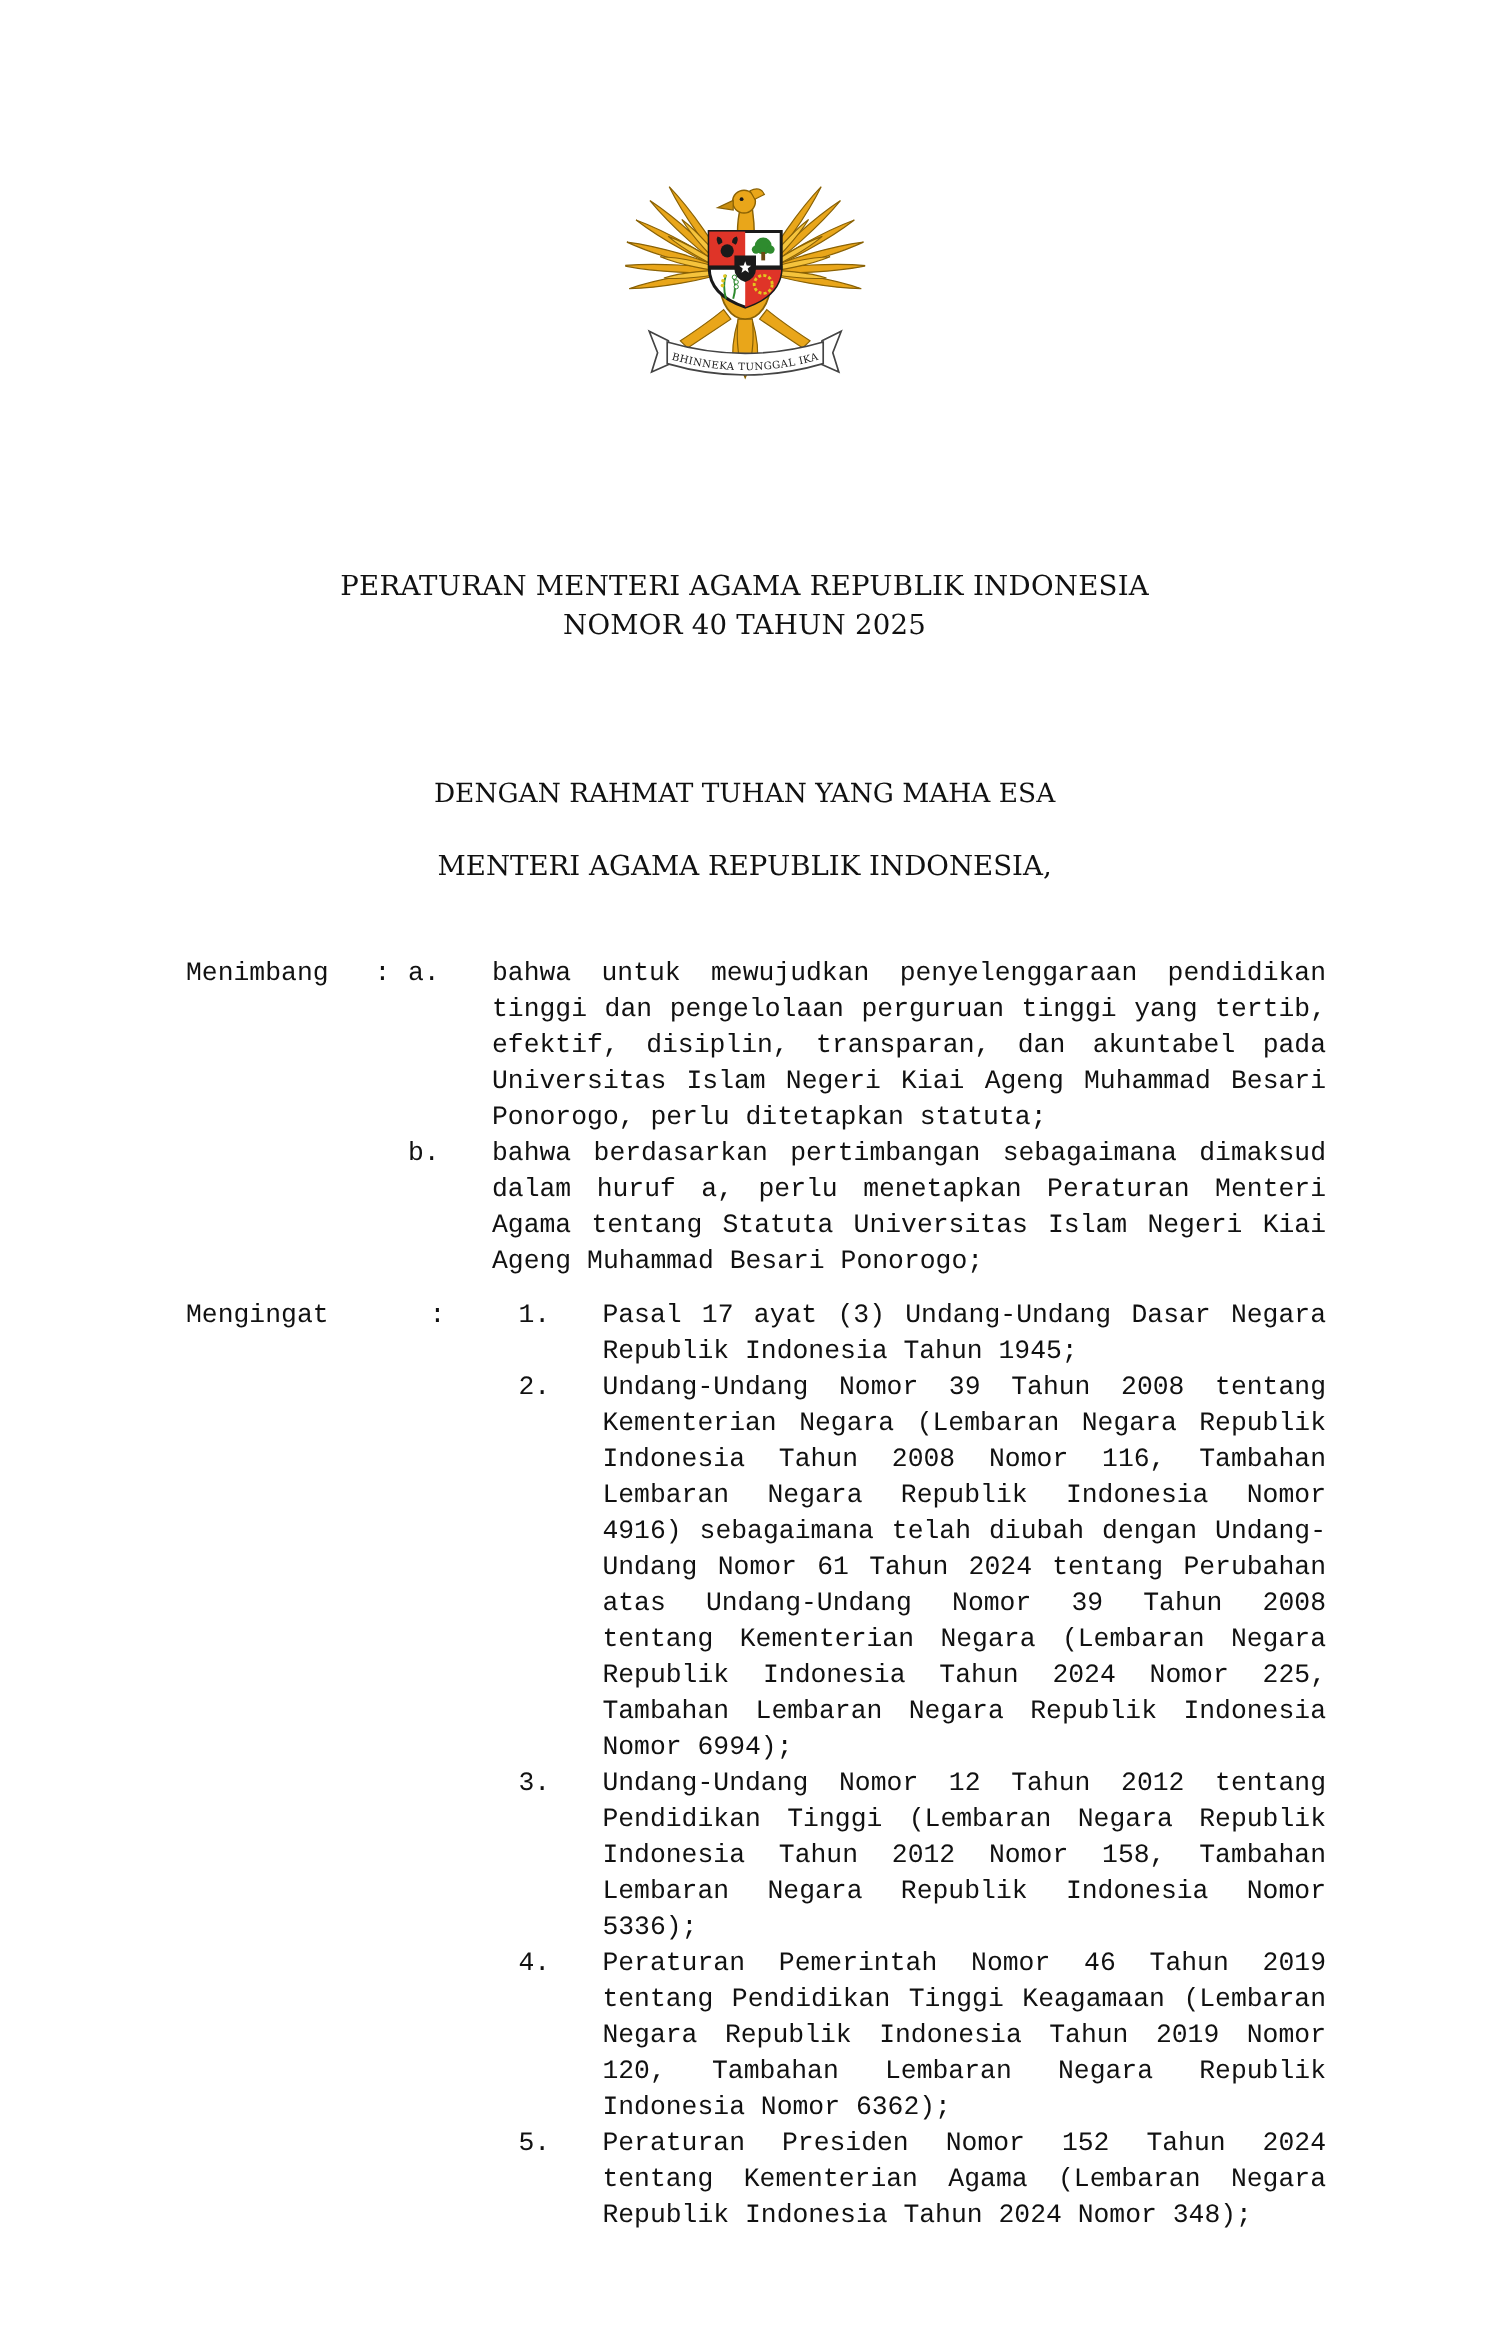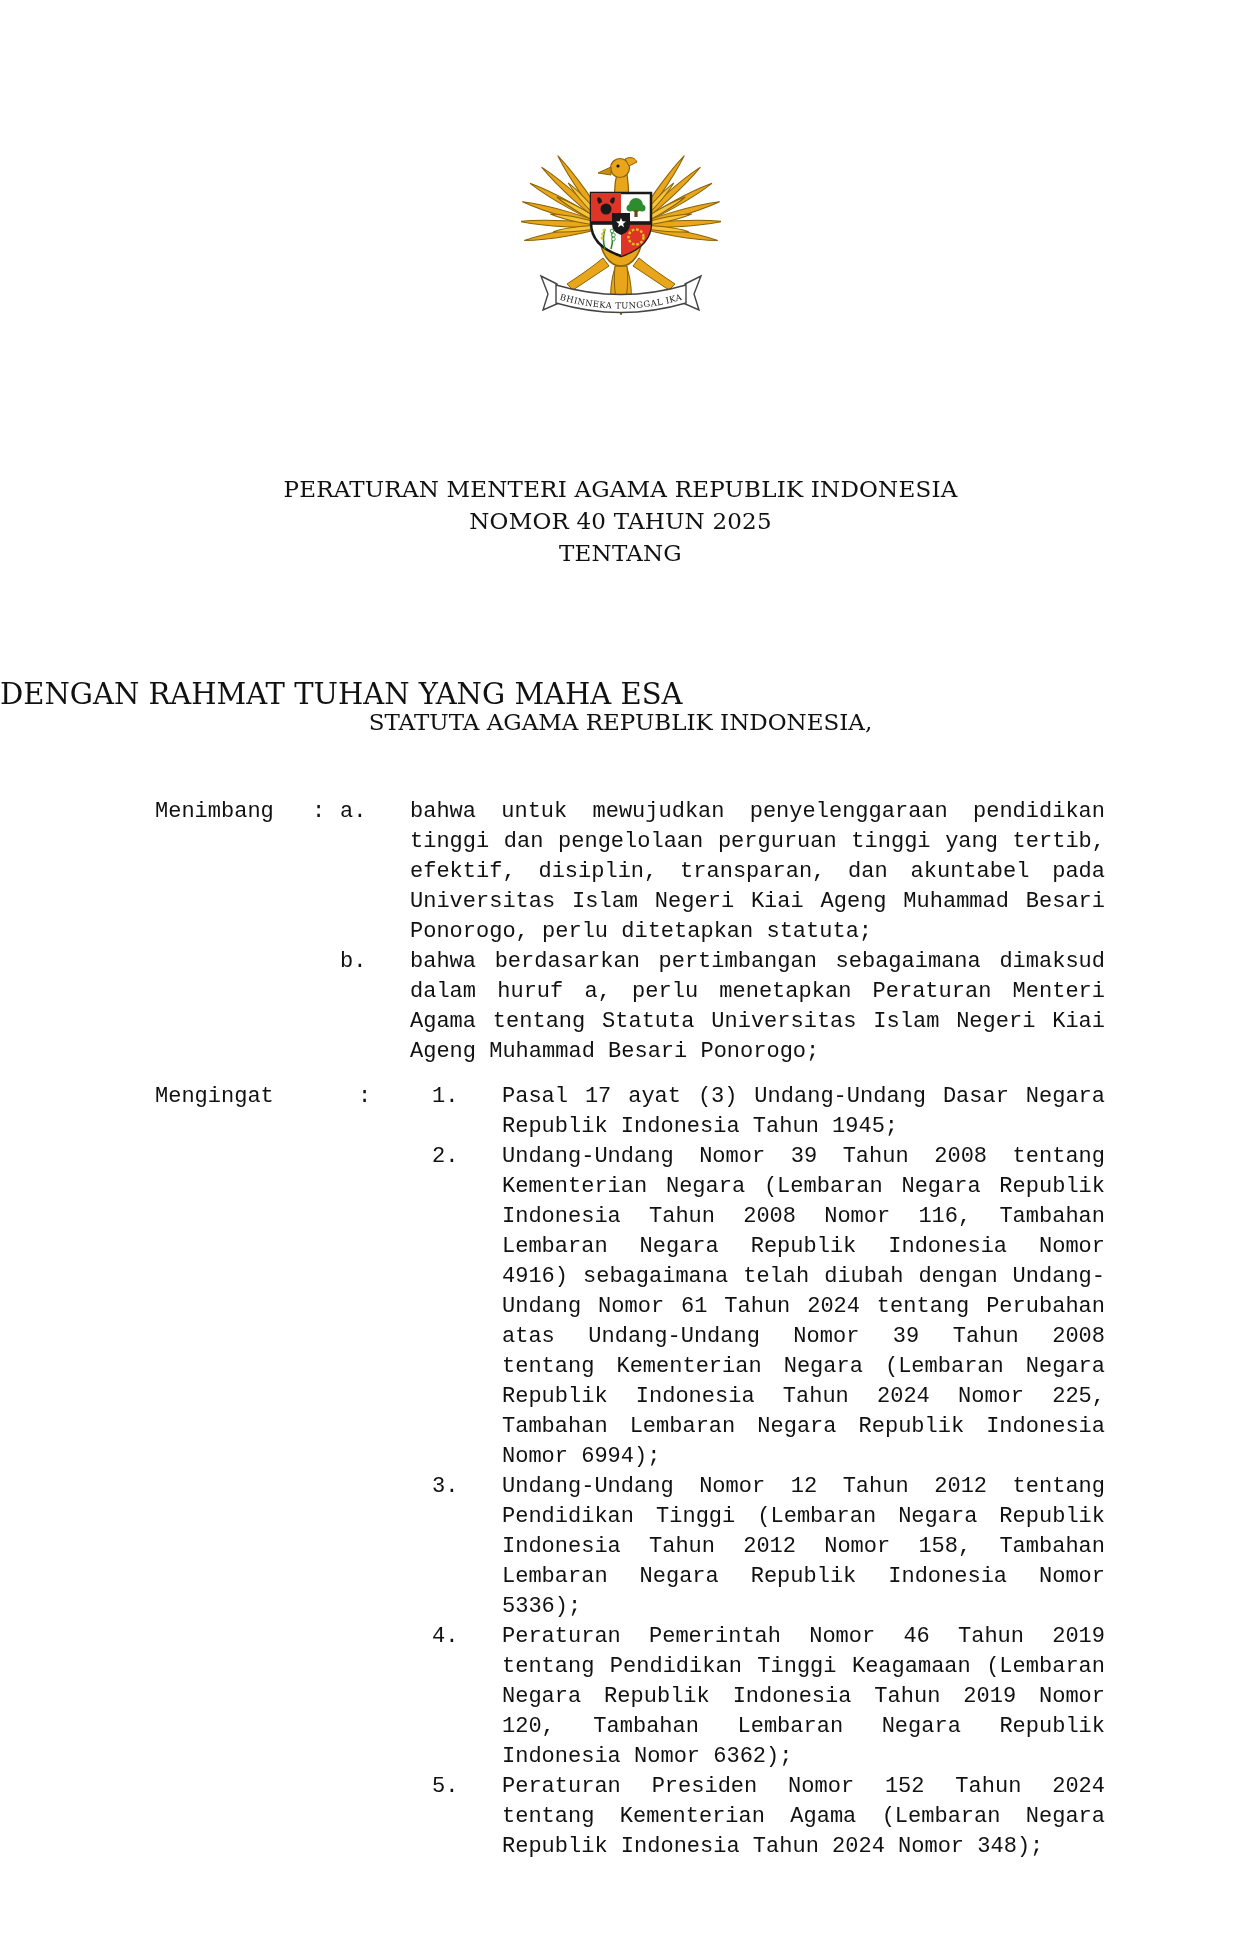--- a/index.html
+++ b/index.html
@@ -26,24 +26,23 @@
     text-align: center;
     font-size: 23px;
     line-height: 32px;
     letter-spacing: 0.2px;
   }
   .invocation {
     position: absolute;
     top: 646px;
     left: 0;
     width: 100%;
-    text-align: left;
-    font-size: 29px;
+    text-align: center;
+    font-size: 22px;
     line-height: 32px;
-    margin-top: 32px;
   }
   .authority {
     position: absolute;
     top: 706px;
     left: 0;
     width: 100%;
     text-align: center;
     font-size: 23px;
     line-height: 32px;
   }
@@ -184,25 +183,24 @@
         <text font-size="8.5" font-family="DejaVu Serif, serif" fill="#222222" letter-spacing="0.4">
           <textPath href="#mottoPath" startOffset="50%" text-anchor="middle">BHINNEKA TUNGGAL IKA</textPath>
         </text>
       </g>
     </svg>
   </div>
 
   <div class="title-block">
     <div>PERATURAN MENTERI AGAMA REPUBLIK INDONESIA</div>
     <div>NOMOR 40 TAHUN 2025</div>
-    <div>TENTANG</div>
   </div>
 
   <div class="invocation">DENGAN RAHMAT TUHAN YANG MAHA ESA</div>
-  <div class="authority">STATUTA AGAMA REPUBLIK INDONESIA,</div>
+  <div class="authority">MENTERI AGAMA REPUBLIK INDONESIA,</div>
 
   <div class="content">
 
     <div class="clause" id="menimbang">
       <div class="clause-label">Menimbang</div>
       <div class="clause-colon">:</div>
       <div class="clause-items">
         <div class="item">
           <div class="item-marker">a.</div>
           <div class="item-text">bahwa untuk mewujudkan penyelenggaraan pendidikan tinggi dan pengelolaan perguruan tinggi yang tertib, efektif, disiplin, transparan, dan akuntabel pada Universitas Islam Negeri Kiai Ageng Muhammad Besari Ponorogo, perlu ditetapkan statuta;</div>

